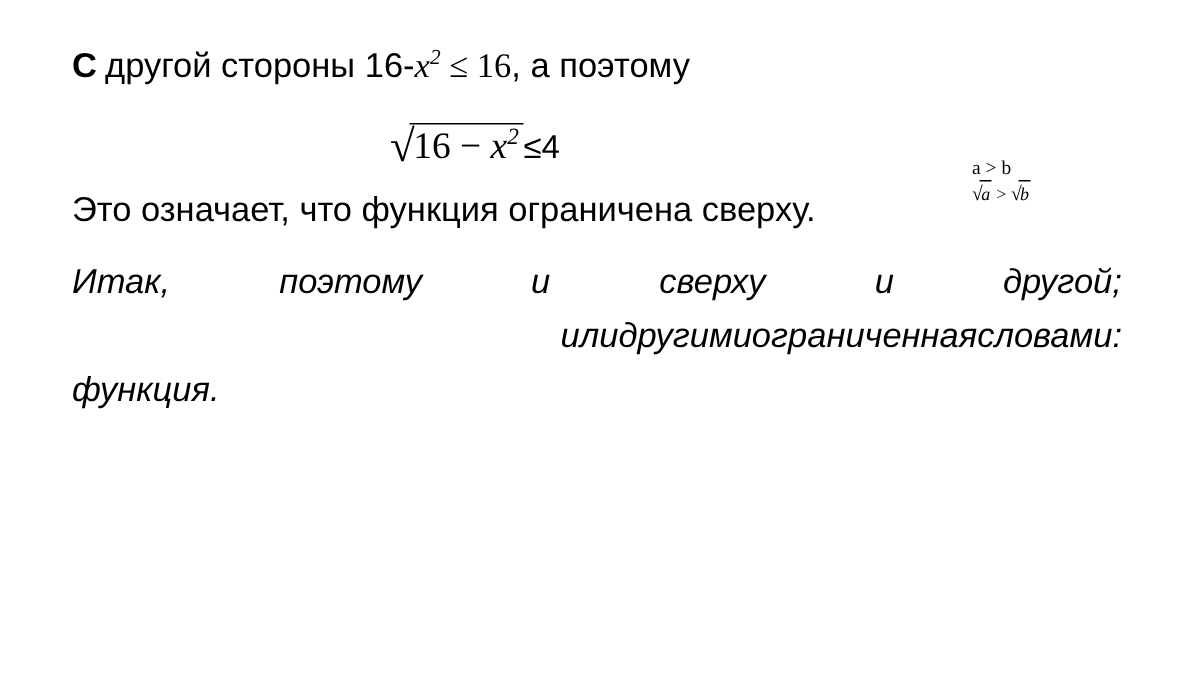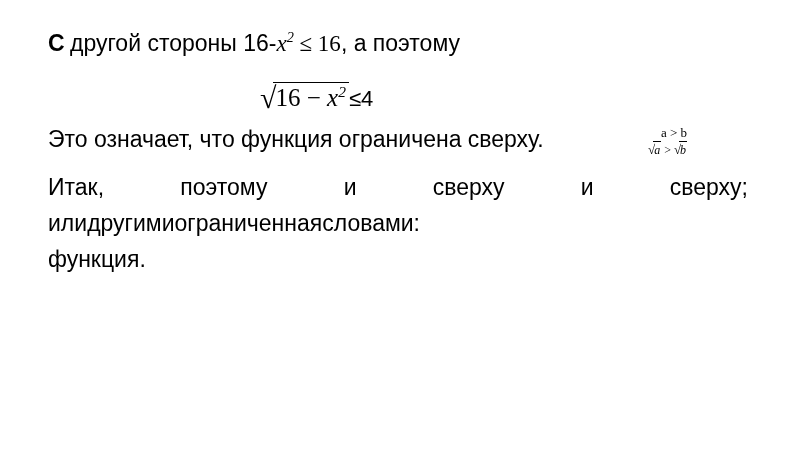--- a/index.html
+++ b/index.html
@@ -85,25 +85,25 @@
   }
   .le {
     font-family: "Liberation Sans", sans-serif;
     font-size: 22px;
   }
 
   
   .sidenote {
     position: absolute;
     left: 600px;
-    top: 96px;
+    top: 75px;
     font-family: "Liberation Serif", serif;
     font-size: 13px;
     line-height: 17px;
-    text-align: right;
+    text-align: left;
     white-space: nowrap;
   }
   .sidenote .frac-top {
     display: block;
   }
   .sidenote .frac-bot {
     display: block;
     font-size: 12px;
   }
   .sidenote .rad-s {
@@ -123,20 +123,21 @@
   
   .para {
     font-size: 23px;
     line-height: 36px;
     margin-top: 12px;
   }
   .para-justify {
     text-align: justify;
     text-justify: inter-word;
     width: 700px;
+    font-style: italic;
   }
   .para-justify > span.j {
     display: block;
   }
   .nowrapline {
     white-space: nowrap;
   }
 </style>
 </head>
 <body>
@@ -165,23 +166,23 @@
 
     <div class="para">Это означает, что функция ограничена сверху.</div>
 
     <div class="para para-justify">
       <span class="j" style="display: flex; justify-content: space-between;">
           <span>Итак,</span>
           <span>поэтому</span>
           <span>и</span>
           <span>сверху</span>
           <span>и</span>
-          <span>сверху;</span>
+          <span>другой;</span>
         </span>
-      <span class="j" style="display: flex; justify-content: flex-start;">
+      <span class="j" style="display: flex; justify-content: flex-end;">
           <span>или</span>
           <span>другими</span>
           <span>ограниченная</span>
           <span>словами:</span>
         </span>
       <span class="j nowrapline">функция.</span>
     </div>
 
   </div>
 </div>

